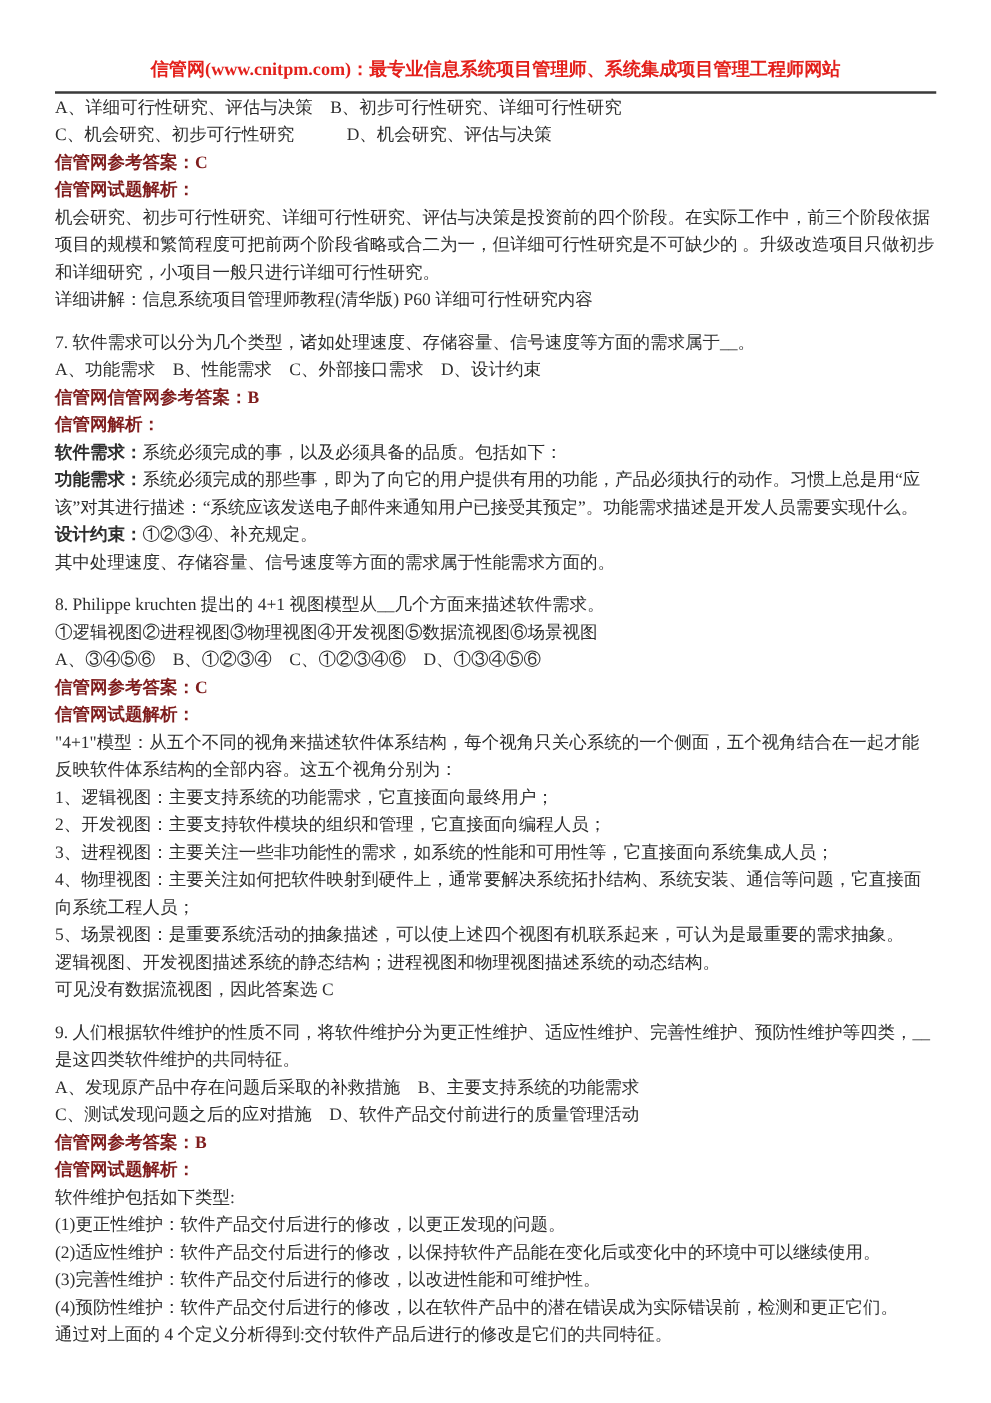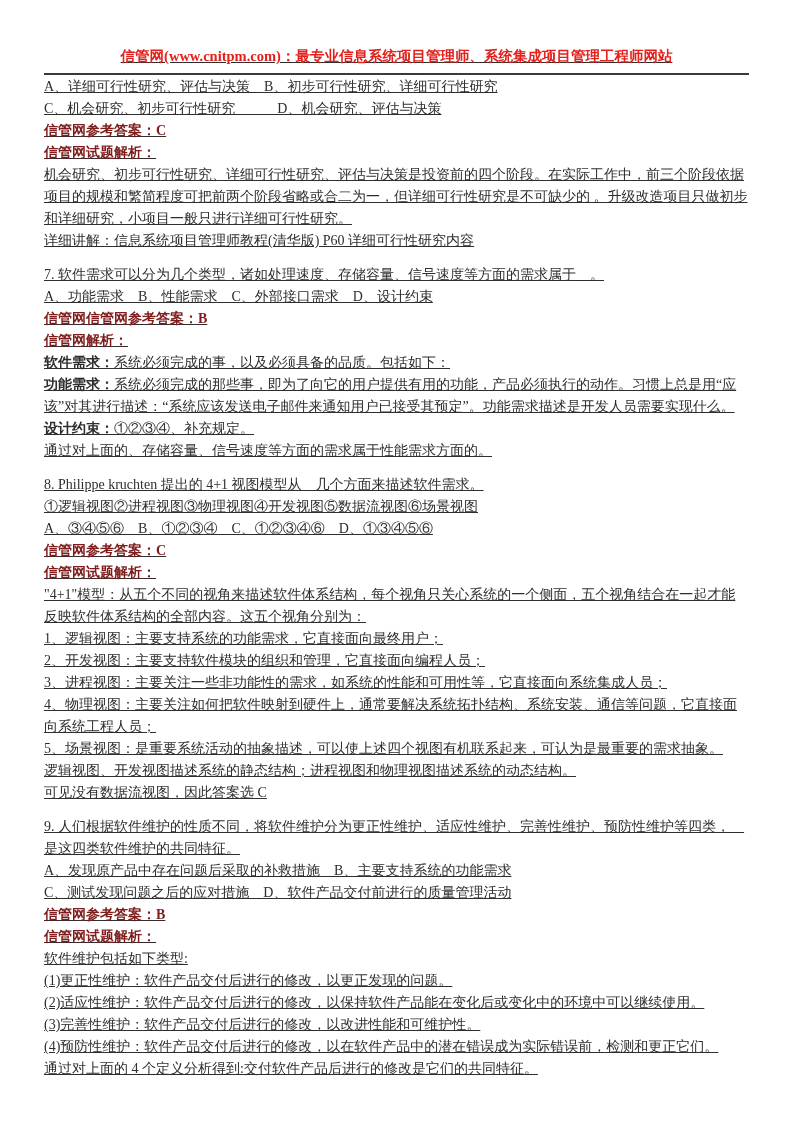--- a/index.html
+++ b/index.html
@@ -7,21 +7,20 @@
     position: relative;
     width: 793px;
     height: 1122px;
     margin: 0 auto;
     background: #ffffff;
     box-sizing: border-box;
     padding: 46px 44px 0 44px;
     font-family: "Liberation Serif", "DejaVu Serif", serif;
     color: #2e2e2e;
     overflow: hidden;
-    text-decoration: underline;
   }
   .site-header {
     text-align: center;
     color: #e3201b;
     font-weight: bold;
     font-size: 14.5px;
     line-height: 20px;
     padding-bottom: 7px;
     border-bottom: 2px solid #3a3a3a;
   }
@@ -57,21 +56,21 @@
     </section>
 
     <section class="block">
       <p>7. 软件需求可以分为几个类型，诸如处理速度、存储容量、信号速度等方面的需求属于__。</p>
       <p>A、功能需求　B、性能需求　C、外部接口需求　D、设计约束</p>
       <p class="red">信管网信管网参考答案：B</p>
       <p class="red">信管网解析：</p>
       <p><span class="lead">软件需求：</span><span>系统必须完成的事，以及必须具备的品质。包括如下：</span></p>
       <p><span class="lead">功能需求：</span><span>系统必须完成的那些事，即为了向它的用户提供有用的功能，产品必须执行的动作。习惯上总是用“应该”对其进行描述：“系统应该发送电子邮件来通知用户已接受其预定”。功能需求描述是开发人员需要实现什么。</span></p>
       <p><span class="lead">设计约束：</span><span>①②③④、补充规定。</span></p>
-      <p>通过对上面的、存储容量、信号速度等方面的需求属于性能需求方面的。</p>
+      <p>其中处理速度、存储容量、信号速度等方面的需求属于性能需求方面的。</p>
     </section>
 
     <section class="block">
       <p>8. Philippe kruchten 提出的 4+1 视图模型从__几个方面来描述软件需求。</p>
       <p>①逻辑视图②进程视图③物理视图④开发视图⑤数据流视图⑥场景视图</p>
       <p>A、③④⑤⑥　B、①②③④　C、①②③④⑥　D、①③④⑤⑥</p>
       <p class="red">信管网参考答案：C</p>
       <p class="red">信管网试题解析：</p>
       <p>"4+1"模型：从五个不同的视角来描述软件体系结构，每个视角只关心系统的一个侧面，五个视角结合在一起才能反映软件体系结构的全部内容。这五个视角分别为：</p>
       <p>1、逻辑视图：主要支持系统的功能需求，它直接面向最终用户；</p>

